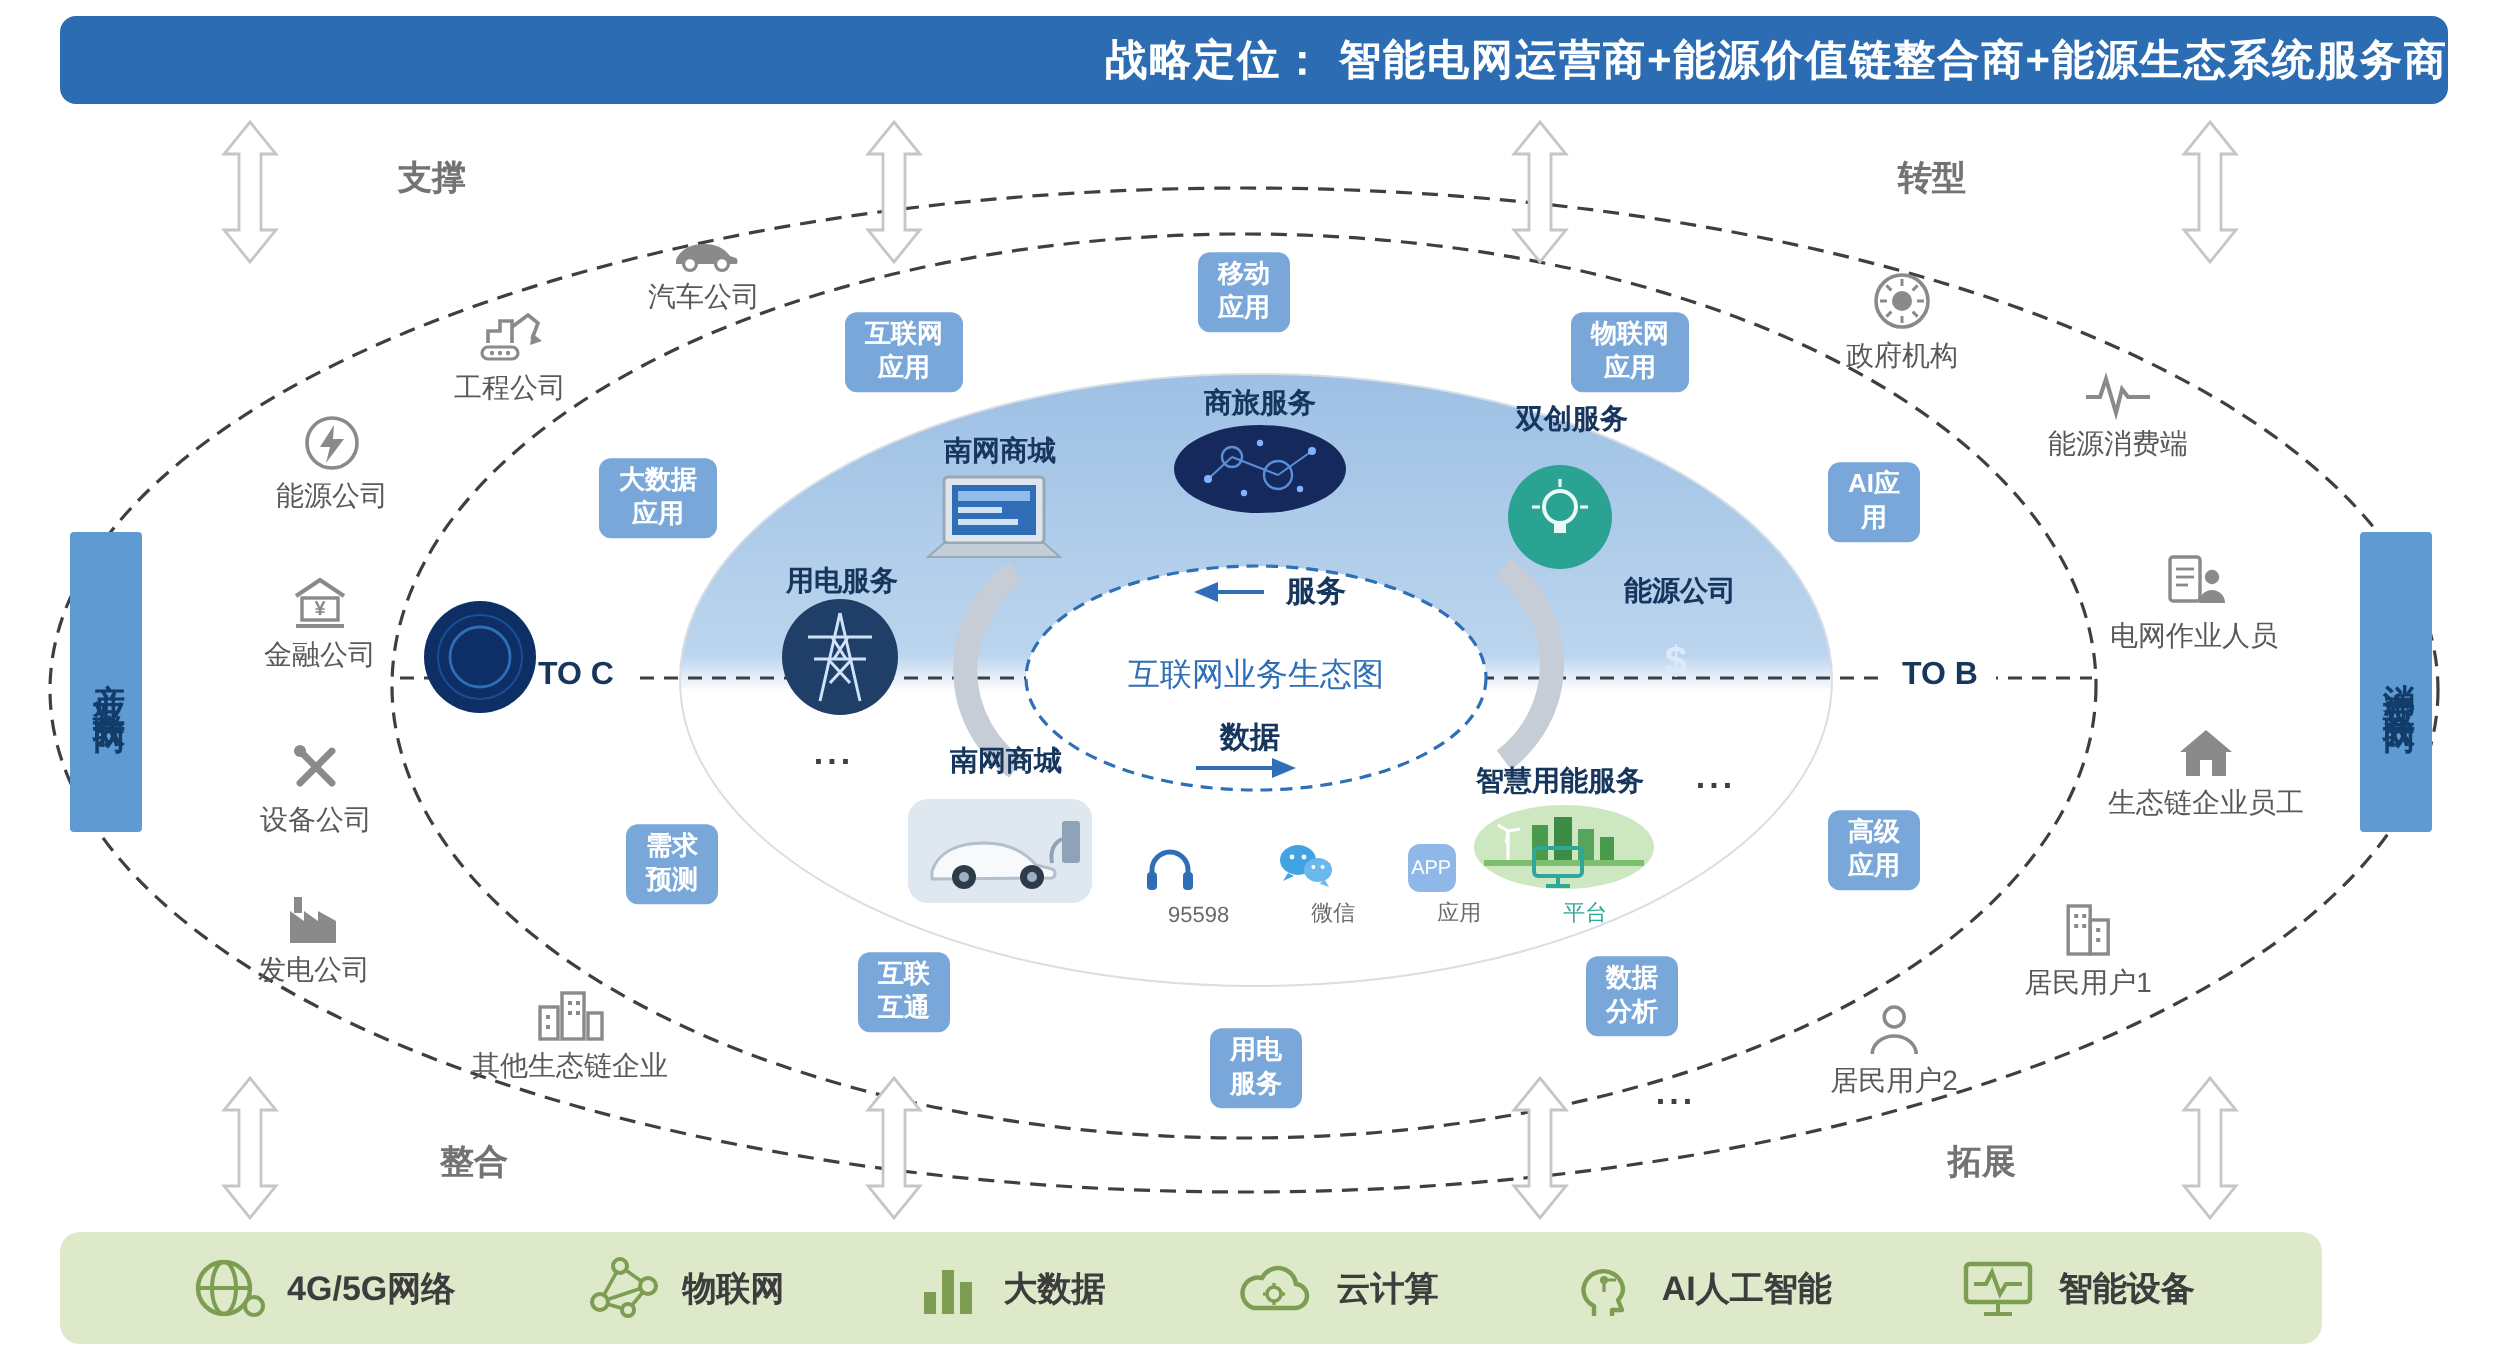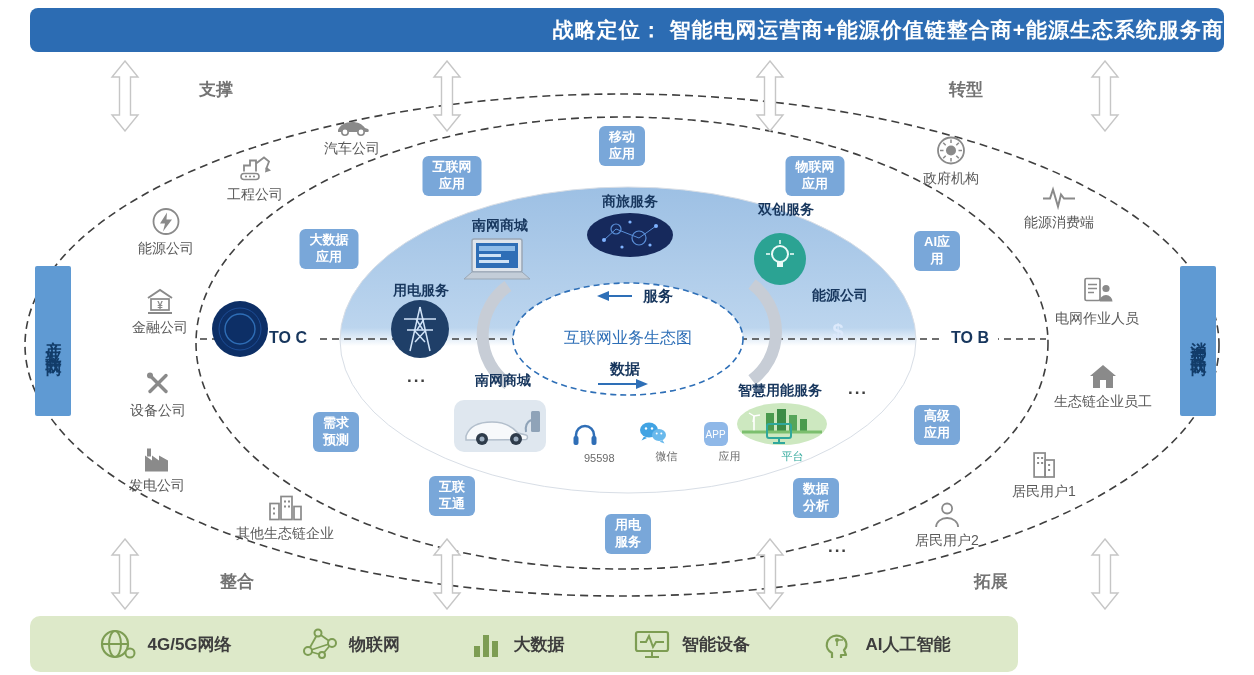--- a/index.html
+++ b/index.html
@@ -24,21 +24,21 @@
   .flowword{color:#17365d;font-size:15px;font-weight:700;white-space:nowrap;}
   .ctitle{color:#2e6fb7;font-size:16px;font-weight:400;white-space:nowrap;}
   .channels{display:flex;gap:13px;align-items:flex-end;}
   .channel{display:flex;flex-direction:column;align-items:center;gap:3px;font-size:11px;color:#6a6a6a;}
   .channel .cl{white-space:nowrap;margin-left:28px;}
   .channel .cl.teal{color:#2fa89b;}
   .appic{position:relative;width:24px;height:24px;background:#8fb8e8;border-radius:6px;}
   .appic span{position:absolute;inset:0;display:flex;align-items:center;justify-content:center;color:#fff;font-size:10px;font-weight:400;}
   .finwrap{position:relative;}
   .finglyph{position:absolute;left:50%;top:50%;transform:translate(-50%,-50%);color:#dce9fb;font-size:20px;font-weight:800;}
-  .bottombar{left:30px;top:616px;width:988px;height:56px;background:#dde9c9;border-radius:10px;
+  .bottombar{left:30px;top:616px;width:1131px;height:56px;background:#dde9c9;border-radius:10px;
              display:flex;align-items:center;justify-content:space-evenly;}
   .tech{display:flex;align-items:center;gap:10px;}
   .tech .tl{font-size:17px;font-weight:700;color:#3d3d3d;white-space:nowrap;}
   .varrow svg{display:block;}
 </style>
 </head>
 <body>
 
 <div class="canvas">
 
@@ -459,31 +459,44 @@
     </div>
     <div class="tech">
       <svg width="36" height="34" viewBox="0 0 36 34">
         <rect x="6" y="19" width="6" height="11" fill="#7d9d53"></rect>
         <rect x="15" y="8" width="6" height="22" fill="#7d9d53"></rect>
         <rect x="24" y="14" width="6" height="16" fill="#7d9d53"></rect>
       </svg>
       <span class="tl">大数据</span>
     </div>
     <div class="tech">
+      <svg width="42" height="34" viewBox="0 0 42 34">
+        <path d="M11 27 h20 a6 6 0 0 0 1 -12 a9 9 0 0 0 -17 -3 a7 7 0 0 0 -4 15 z" fill="none" stroke="#7d9d53" stroke-width="2.2"></path>
+        <circle cx="21" cy="20" r="3.5" fill="none" stroke="#7d9d53" stroke-width="1.8"></circle>
+        <g stroke="#7d9d53" stroke-width="1.6">
+          <line x1="21" y1="14.5" x2="21" y2="16.5"></line>
+            <line x1="21" y1="23.5" x2="21" y2="25.5"></line>
+          <line x1="15.5" y1="20" x2="17.5" y2="20"></line>
+            <line x1="24.5" y1="20" x2="26.5" y2="20"></line>
+        </g>
+      </svg>
+      <span class="tl">云计算</span>
+    </div>
+    <div class="tech">
+      <svg width="38" height="36" viewBox="0 0 38 36">
+        <path d="M14 32 v-5 c-4 -2 -6 -6 -5 -10 a10 10 0 0 1 19 -1 c1 3 0 6 -2 8 l2 5 h-5 v3" fill="none" stroke="#7d9d53" stroke-width="2.2" stroke-linejoin="round"></path>
+        <circle cx="19" cy="14" r="2" fill="#7d9d53"></circle>
+        <path d="M19 14 h6 M19 14 v6" stroke="#7d9d53" stroke-width="1.6" fill="none"></path>
+      </svg>
+      <span class="tl">AI人工智能</span>
+    </div>
+    <div class="tech">
       <svg width="40" height="33" viewBox="0 0 40 33">
         <rect x="4" y="4" width="32" height="19" rx="2" fill="none" stroke="#7d9d53" stroke-width="2.2"></rect>
         <polyline points="8,14 14,14 17,8 21,19 24,14 32,14" fill="none" stroke="#7d9d53" stroke-width="2"></polyline>
         <line x1="20" y1="23" x2="20" y2="28" stroke="#7d9d53" stroke-width="2"></line>
         <line x1="13" y1="29" x2="27" y2="29" stroke="#7d9d53" stroke-width="2"></line>
       </svg>
       <span class="tl">智能设备</span>
     </div>
-    <div class="tech">
-      <svg width="38" height="36" viewBox="0 0 38 36">
-        <path d="M14 32 v-5 c-4 -2 -6 -6 -5 -10 a10 10 0 0 1 19 -1 c1 3 0 6 -2 8 l2 5 h-5 v3" fill="none" stroke="#7d9d53" stroke-width="2.2" stroke-linejoin="round"></path>
-        <circle cx="19" cy="14" r="2" fill="#7d9d53"></circle>
-        <path d="M19 14 h6 M19 14 v6" stroke="#7d9d53" stroke-width="1.6" fill="none"></path>
-      </svg>
-      <span class="tl">AI人工智能</span>
-    </div>
   </div>
 
 </div>
 
 </body></html>

